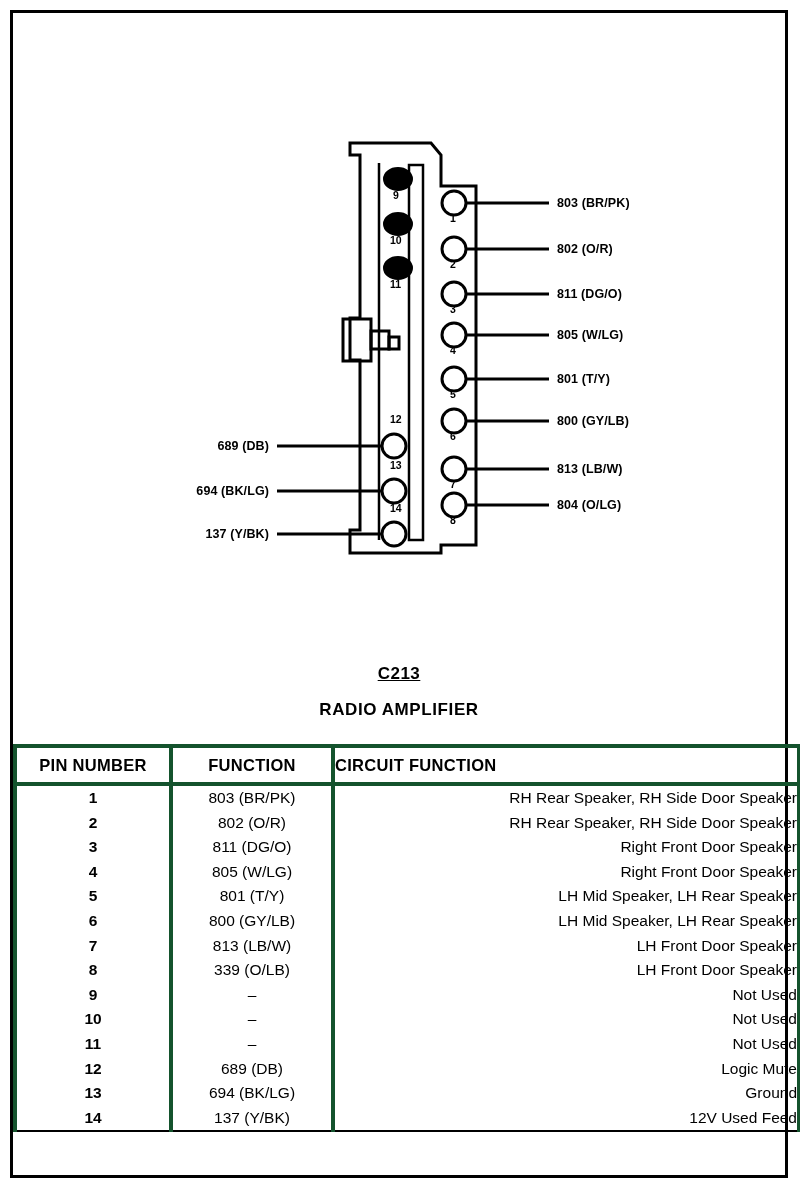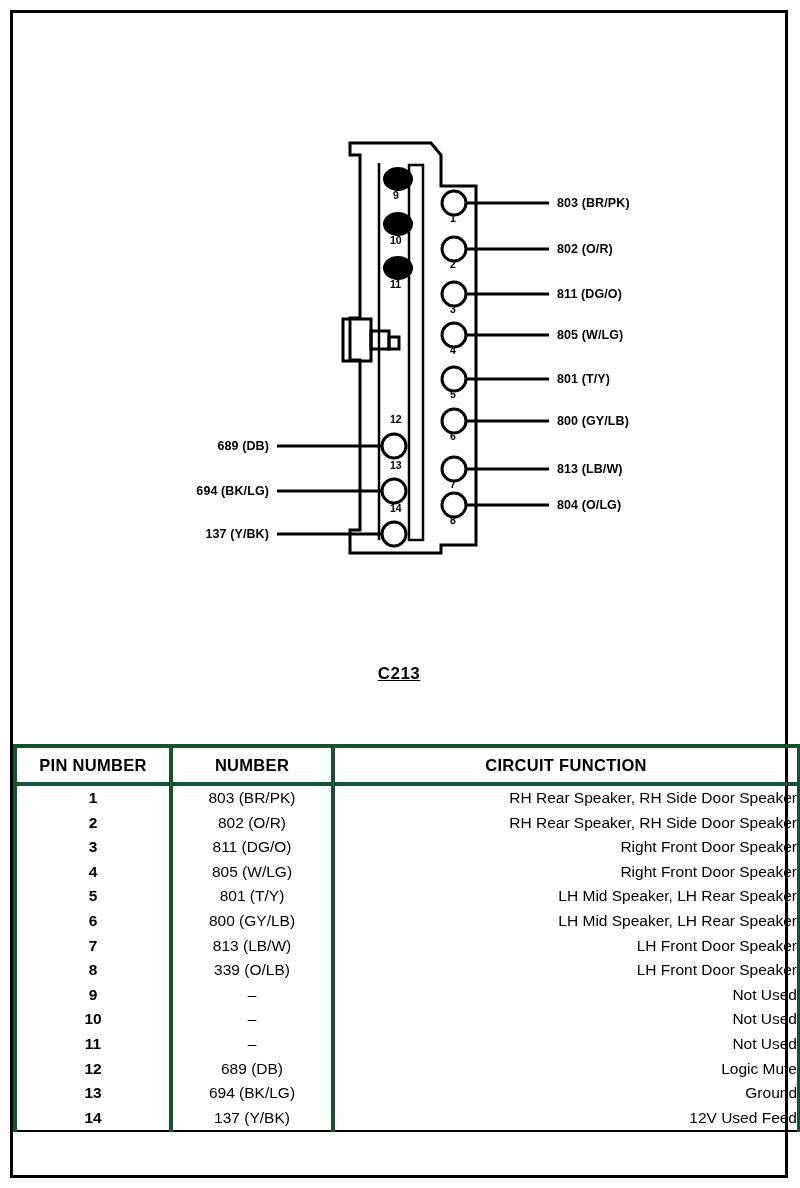--- a/index.html
+++ b/index.html
@@ -211,27 +211,28 @@
     <div class="lbl right" style="left:544px; top:401px;">800 (GY/LB)</div>
     <div class="lbl right" style="left:544px; top:449px;">813 (LB/W)</div>
     <div class="lbl right" style="left:544px; top:485px;">804 (O/LG)</div>
 
     <div class="lbl left" style="left:80px; width:176px; top:426px;">689 (DB)</div>
     <div class="lbl left" style="left:80px; width:176px; top:471px;">694 (BK/LG)</div>
     <div class="lbl left" style="left:80px; width:176px; top:514px;">137 (Y/BK)</div>
   </div>
 
   <div class="conn-id">C213</div>
+  <div class="conn-name">RADIO AMPLIFIER</div>
 
   <table class="pin-table">
     <thead>
       <tr>
         <th class="col-pin">PIN NUMBER</th>
-        <th class="col-circ">NUMBER</th>
-        <th class="col-func" style="text-align:center; padding-left:0 !important;">CIRCUIT FUNCTION</th>
+        <th class="col-circ">FUNCTION</th>
+        <th class="col-func" style="text-align:left; padding-left:0 !important;">CIRCUIT FUNCTION</th>
       </tr>
     </thead>
     <tbody>
       <tr>
         <td class="col-pin  cell-pinnum">1</td>
         <td class="col-circ tbl-body-cell">803 (BR/PK)</td>
         <td class="col-func tbl-body-cell">RH Rear Speaker, RH Side Door Speaker</td>
       </tr>
       <tr>
         <td class="col-pin  cell-pinnum">2</td>

